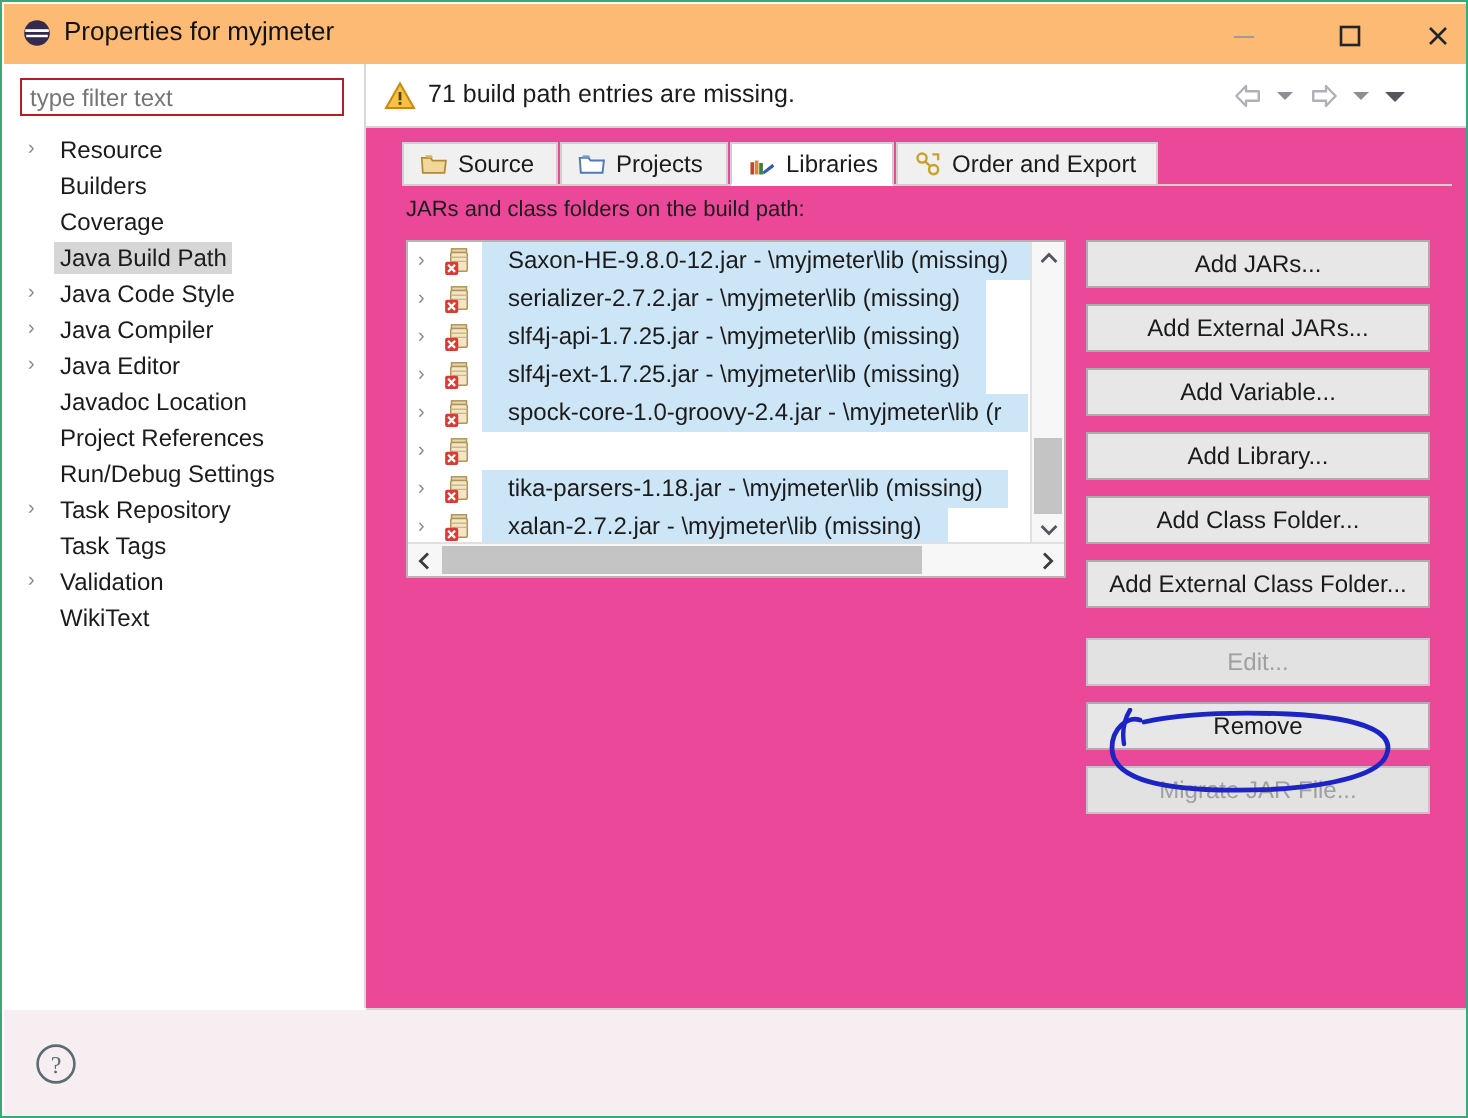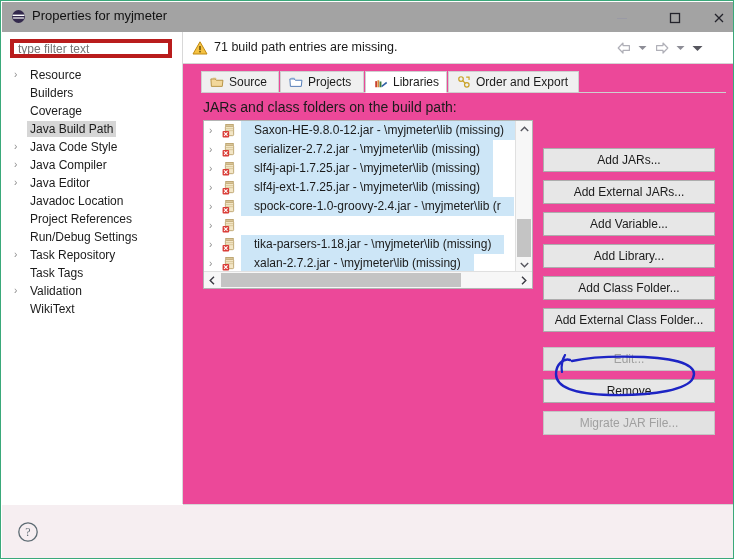--- a/index.html
+++ b/index.html
@@ -14,21 +14,21 @@
   #window{
     position:absolute;left:0;top:0;width:734px;height:559px;
     box-sizing:border-box;
     border:1px solid #3aa97a;
     background:#ffffff;
     overflow:hidden;
   }
   
   #titlebar{
     position:absolute;left:1px;top:1px;width:732px;height:30px;
-    background:#a3a3a3;
+    background:#fdba74;
   }
   #title-icon{
     position:absolute;left:9px;top:7px;width:15px;height:15px;
   }
   #title-text{
     position:absolute;left:30px;top:6px;
     font-size:13px;color:#111;white-space:nowrap;
   }
   .wbtn{
     position:absolute;top:1px;width:46px;height:29px;
@@ -41,21 +41,21 @@
   .wbtn svg{display:block;}
   
   #sidebar{
     position:absolute;left:1px;top:31px;width:180px;height:472px;
     background:#ffffff;
     border-right:1px solid #d8d8d8;
   }
   #filter-input{
     position:absolute;left:8px;top:7px;width:162px;height:19px;
     box-sizing:border-box;
-    border:4px solid #b91c1c;
+    border:1px solid #b91c1c;
     background:#fff;
     font-family:"Liberation Sans",sans-serif;
     font-size:12px;
     color:#8a8a8a;
     padding:1px 4px;
     outline:none;
   }
   #tree{
     position:absolute;left:0;top:34px;width:180px;
   }
@@ -117,21 +117,21 @@
     border-bottom:1px solid #ffffff;
     font-weight:normal;
     z-index:3;
   }
   #tab-underline{
     position:absolute;left:18px;top:60px;width:525px;height:1px;
     background:#cfcfcf;
   }
   #panel-label{
     position:absolute;left:20px;top:67px;
-    font-size:14px;color:#1b1b1b;white-space:nowrap;
+    font-size:11px;color:#1b1b1b;white-space:nowrap;
   }
   
   #listbox{
     position:absolute;left:20px;top:88px;width:330px;height:169px;
     box-sizing:border-box;
     border:1px solid #b4b4b4;
     background:#ffffff;
     overflow:hidden;
   }
   #list-inner{
@@ -193,21 +193,20 @@
   }
   .sbtn-btn{
     position:absolute;left:0;width:172px;height:24px;
     box-sizing:border-box;
     border:1px solid #adadad;
     background:#e7e7e7;
     font-family:"Liberation Sans",sans-serif;
     font-size:12px;color:#1b1b1b;
     display:flex;align-items:center;justify-content:center;
     white-space:nowrap;
-    margin-top:28px;
   }
   .sbtn-btn.disabled{
     color:#a0a0a0;
     background:#e2e2e2;
     border-color:#c4c4c4;
   }
   
   #annot{
     position:absolute;left:551px;top:353px;width:148px;height:44px;
     pointer-events:none;z-index:40;

